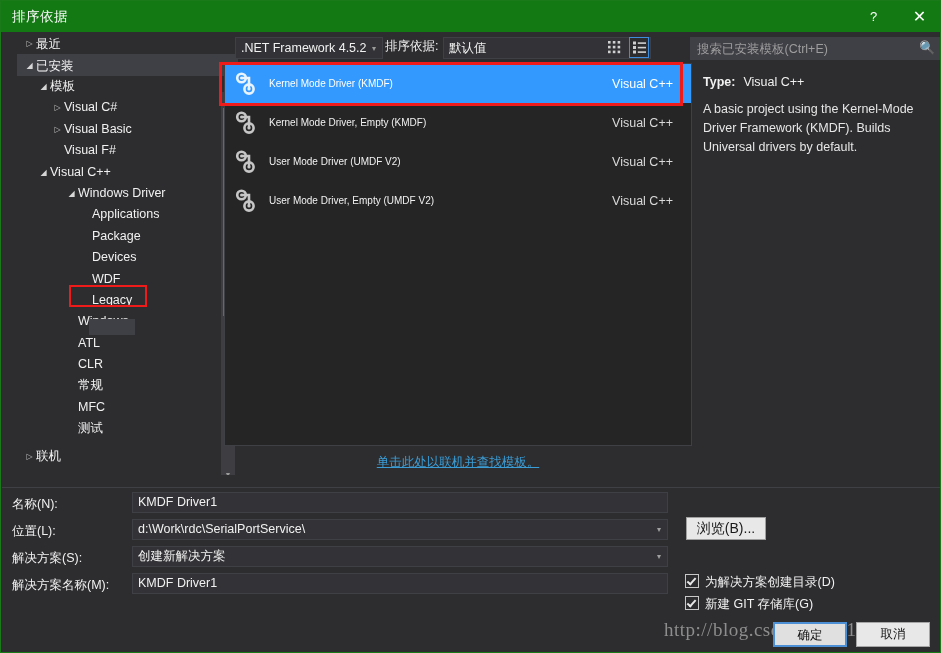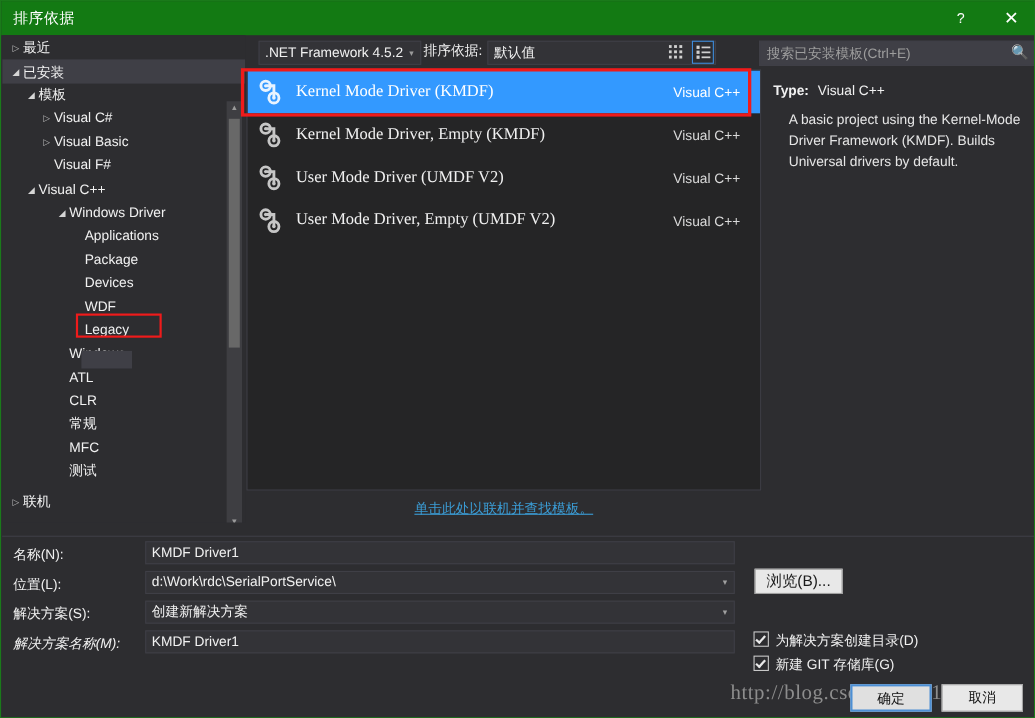--- a/index.html
+++ b/index.html
@@ -44,21 +44,21 @@
     display: flex; align-items: center; justify-content: center;
     font-size: 14px;
     cursor: default;
   }
   .tbtn.help { right: 46px; font-size: 13px; }
   .tbtn.close { right: 0px; font-size: 16px; }
 
   
   #sidebar {
     position: absolute;
-    left: 1px; top: 31px;
+    left: 16px; top: 31px;
     width: 221px; height: 443px;
     background: #2d2d30;
     overflow: hidden;
   }
   .tree-row {
     position: relative;
     height: 21.4px;
     line-height: 21.4px;
     color: #f1f1f1;
     font-size: 12.5px;
@@ -178,24 +178,23 @@
     cursor: default;
   }
   .tpl-row.selected { background: #3399ff; }
   .tpl-icon {
     width: 44px; height: 39px;
     flex: 0 0 44px;
     display: flex; align-items: center; justify-content: center;
   }
   .tpl-name {
     flex: 1 1 auto;
-    font-size: 15px;
-    color: #f1f1f1;
-    white-space: nowrap;
-    font-family: Liberation Serif, serif;
+    font-size: 10px;
+    color: #f1f1f1;
+    white-space: nowrap;
   }
   .tpl-row.selected .tpl-name { color: #ffffff; }
   .tpl-lang {
     flex: 0 0 auto;
     font-size: 12.5px;
     color: #dadada;
     padding-right: 18px;
     white-space: nowrap;
   }
   .tpl-row.selected .tpl-lang { color: #ffffff; }
@@ -257,21 +256,21 @@
     position: absolute;
     left: 13px; top: 8px;
     font-size: 12.5px;
     color: #f1f1f1;
     white-space: nowrap;
   }
   #desc-type b { font-weight: bold; }
   #desc-type span.val { margin-left: 8px; }
   #desc-body {
     position: absolute;
-    left: 27px; top: 33px;
+    left: 13px; top: 33px;
     width: 222px;
     font-size: 12.5px;
     line-height: 19px;
     color: #e6e6e6;
   }
 
   
   .form-label {
     position: absolute;
     font-size: 12.5px;
@@ -545,21 +544,21 @@
     <span class="caret">▾</span>
   </div>
   <div id="browse-btn">浏览(B)...</div>
 
   <div class="form-label" style="left:11px; top:549px;">解决方案(S):</div>
   <div class="form-field" style="left:131px; top:545px; width:536px;">
     <span>创建新解决方案</span>
     <span class="caret">▾</span>
   </div>
 
-  <div class="form-label" style="left:11px; top:576px;font-style:italic;">解决方案名称(M):</div>
+  <div class="form-label" style="left:11px; top:576px;">解决方案名称(M):</div>
   <div class="form-field" style="left:131px; top:572px; width:536px;">KMDF Driver1</div>
 
   <div class="cb-row" style="top:573px;">
     <span class="cbox"></span><span>为解决方案创建目录(D)</span>
   </div>
   <div class="cb-row" style="top:595px;">
     <span class="cbox"></span><span>新建 GIT 存储库(G)</span>
   </div>
 
   <div id="watermark">http://blog.csdn.net/u013222</div>

